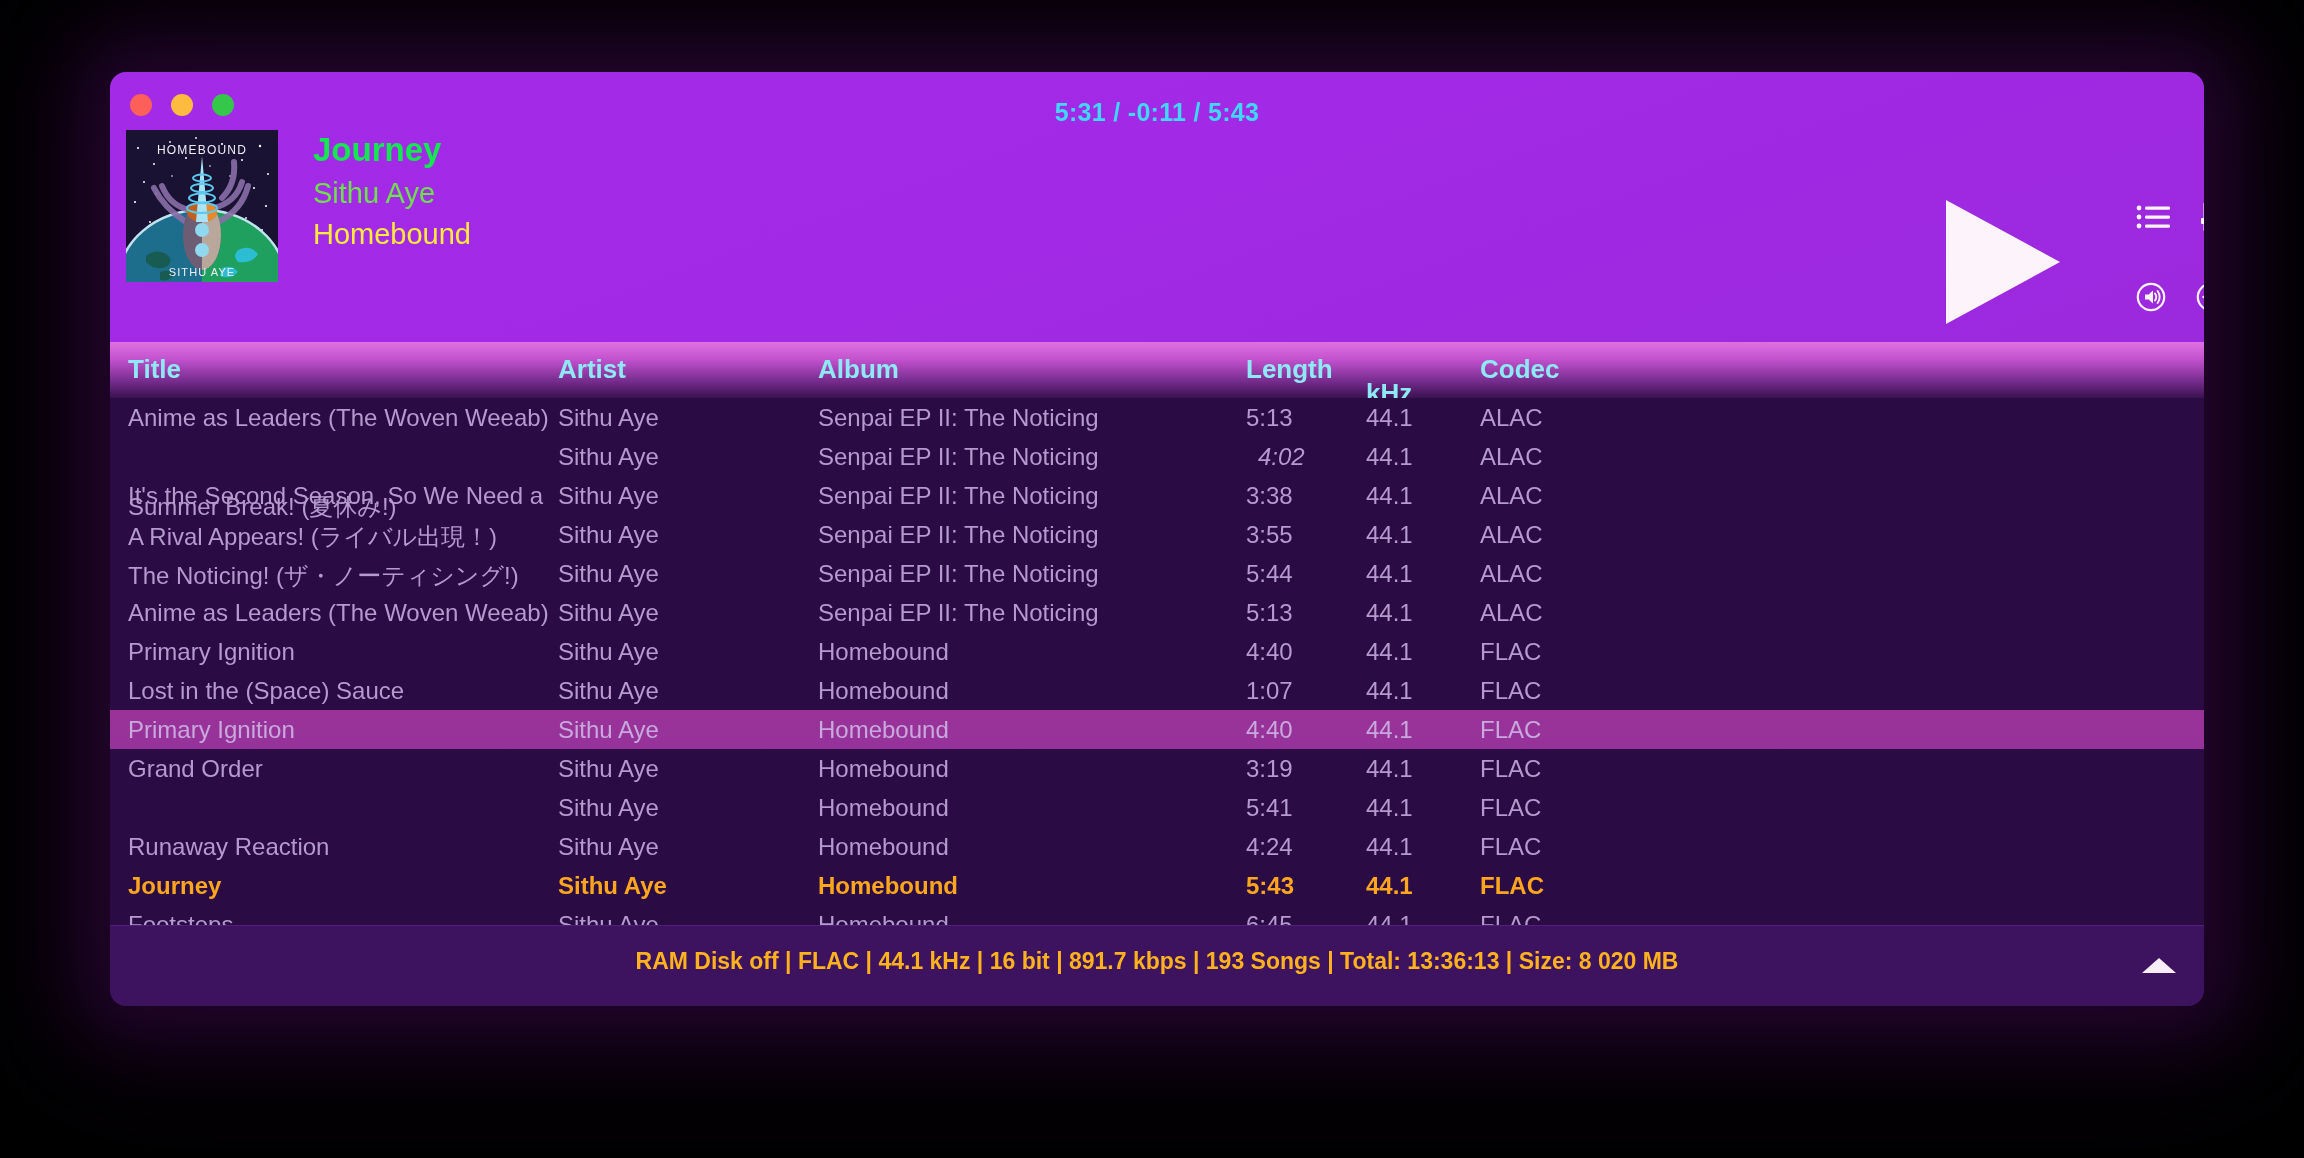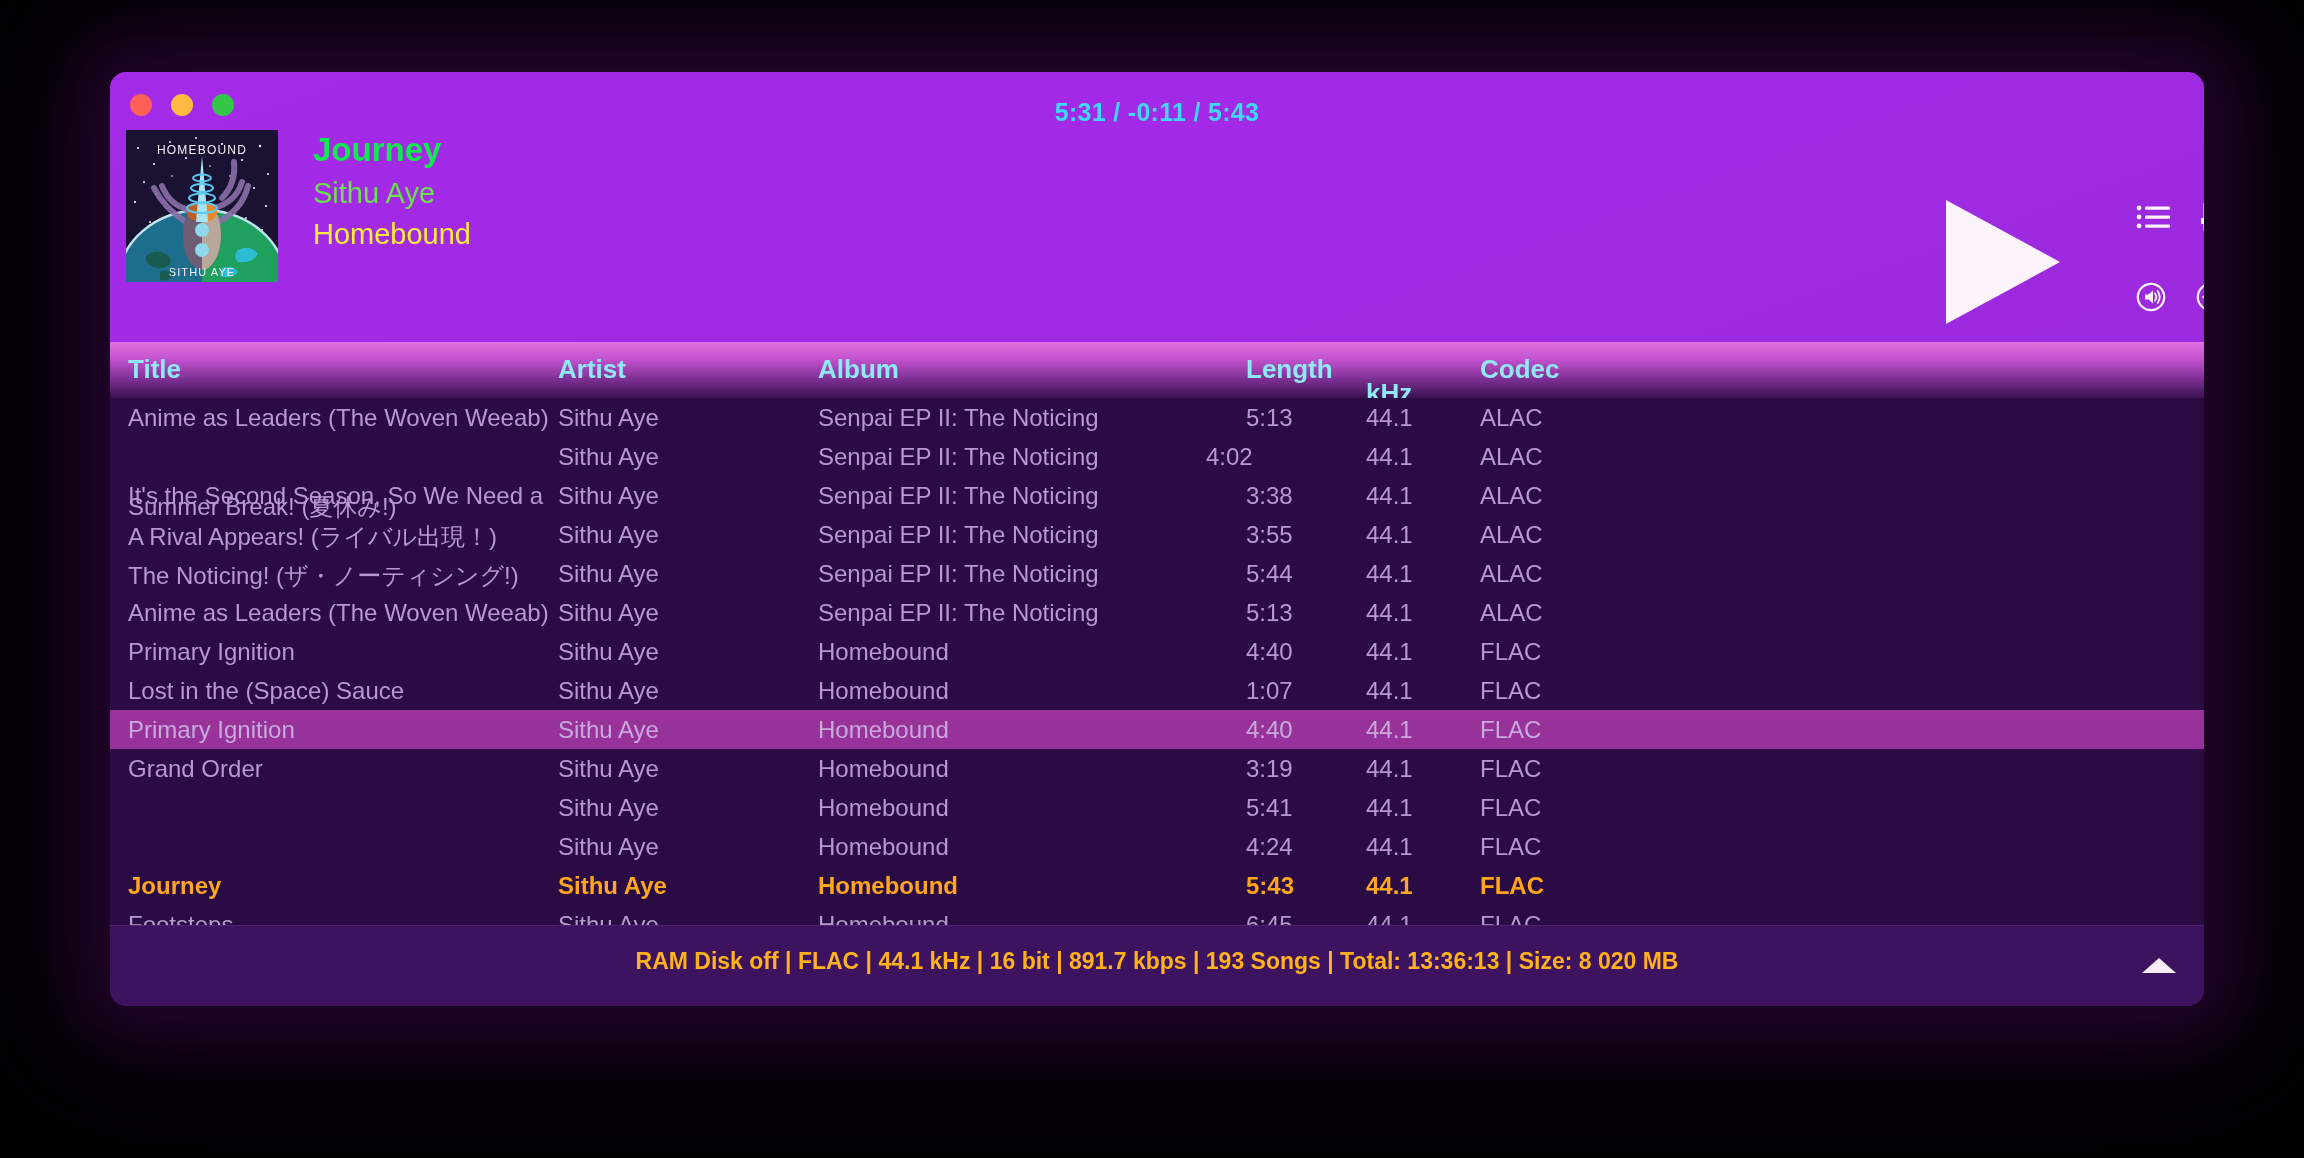--- a/index.html
+++ b/index.html
@@ -394,21 +394,21 @@
           <div class="cell c-artist" style="left: 448px;">Sithu Aye</div>
           <div class="cell c-album" style="left: 708px;">Senpai EP II: The Noticing</div>
           <div class="cell c-length" style="left: 1136px;">5:13</div>
           <div class="cell c-khz" style="left: 1256px;">44.1</div>
           <div class="cell c-codec" style="left: 1370px;">ALAC</div>
         </div>
         <div class="row">
           <div class="cell c-title" style="left: 18px; margin-top: 48px;">Summer Break! (夏休み!)</div>
           <div class="cell c-artist" style="left: 448px;">Sithu Aye</div>
           <div class="cell c-album" style="left: 708px;">Senpai EP II: The Noticing</div>
-          <div class="cell c-length" style="left: 1096px;">4:02</div>
+          <div class="cell c-length" style="left: 1148px; font-style: italic;">4:02</div>
           <div class="cell c-khz" style="left: 1256px;">44.1</div>
           <div class="cell c-codec" style="left: 1370px;">ALAC</div>
         </div>
         <div class="row">
           <div class="cell c-title" style="left: 18px;">It's the Second Season, So We Need a New Char...</div>
           <div class="cell c-artist" style="left: 448px;">Sithu Aye</div>
           <div class="cell c-album" style="left: 708px;">Senpai EP II: The Noticing</div>
           <div class="cell c-length" style="left: 1136px;">3:38</div>
           <div class="cell c-khz" style="left: 1256px;">44.1</div>
           <div class="cell c-codec" style="left: 1370px;">ALAC</div>
@@ -470,20 +470,21 @@
           <div class="cell c-codec" style="left: 1370px;">FLAC</div>
         </div>
         <div class="row">
           <div class="cell c-artist" style="left: 448px;">Sithu Aye</div>
           <div class="cell c-album" style="left: 708px;">Homebound</div>
           <div class="cell c-length" style="left: 1136px;">5:41</div>
           <div class="cell c-khz" style="left: 1256px;">44.1</div>
           <div class="cell c-codec" style="left: 1370px;">FLAC</div>
         </div>
         <div class="row">
+          <div class="cell c-title" style="left: 18px;">Runaway Reaction</div>
           <div class="cell c-artist" style="left: 448px;">Sithu Aye</div>
           <div class="cell c-album" style="left: 708px;">Homebound</div>
           <div class="cell c-length" style="left: 1136px;">4:24</div>
           <div class="cell c-khz" style="left: 1256px;">44.1</div>
           <div class="cell c-codec" style="left: 1370px;">FLAC</div>
         </div>
         <div class="row playing">
           <div class="cell c-title" style="left: 18px;">Journey</div>
           <div class="cell c-artist" style="left: 448px;">Sithu Aye</div>
           <div class="cell c-album" style="left: 708px;">Homebound</div>

